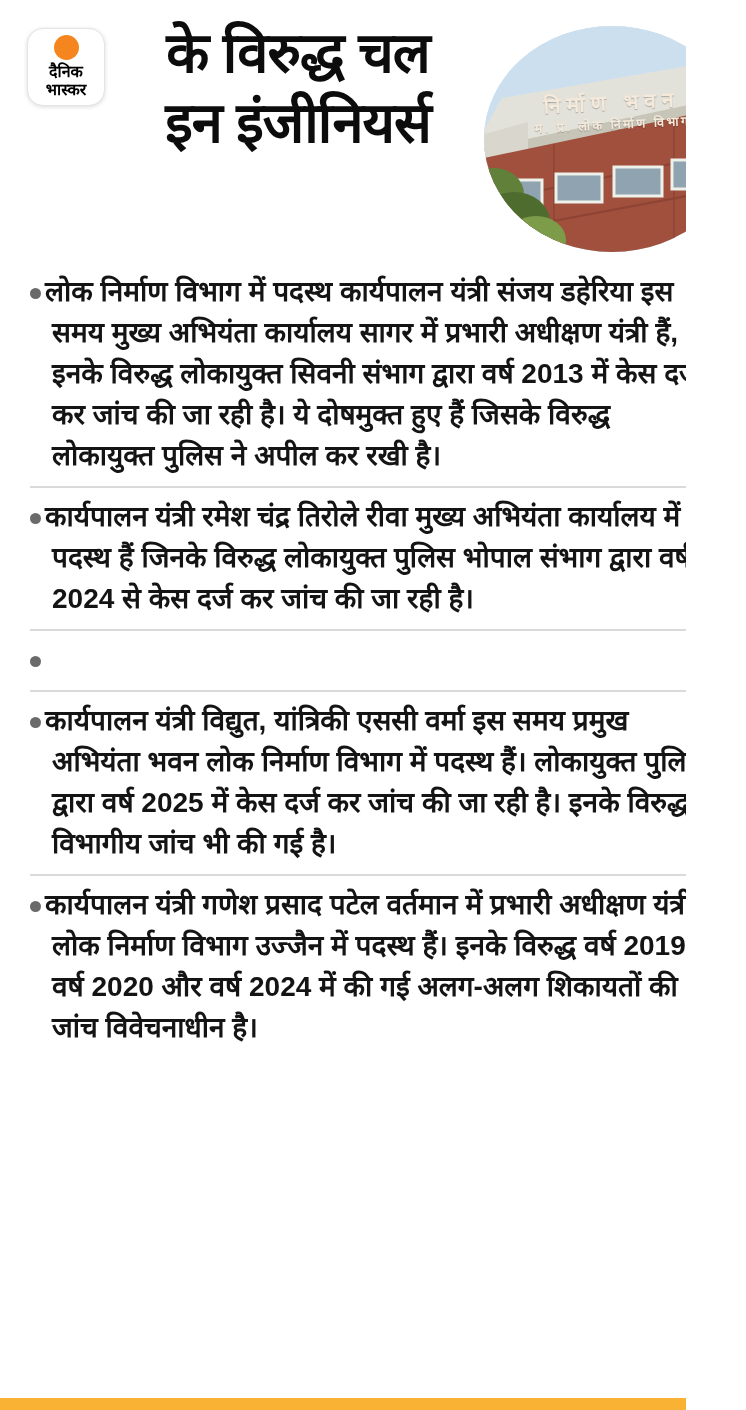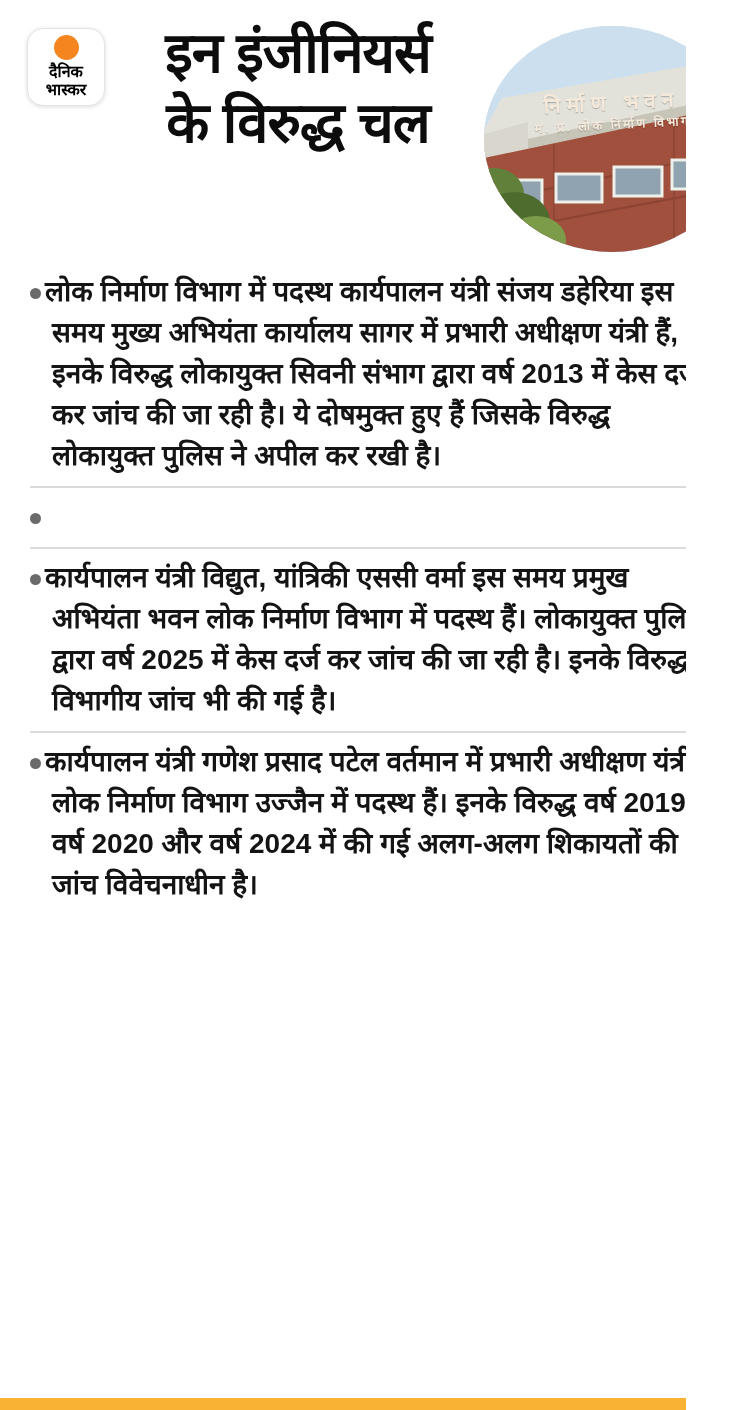--- a/index.html
+++ b/index.html
@@ -99,22 +99,22 @@
 
     <div class="logo">
       <span class="logo-sun"></span>
       <span class="logo-text">
         <span>दैनिक</span><br>
         <span>भास्कर</span>
       </span>
     </div>
 
     <div class="headline">
+      <div>के विरुद्ध चल</div>
       <div>इन इंजीनियर्स</div>
-      <div>के विरुद्ध चल</div>
     </div>
 
     <div class="photo">
       <svg viewBox="0 0 256 226" aria-hidden="true">
 
         <rect x="0" y="0" width="256" height="226" fill="#ccdfee"></rect>
 
         <polygon points="0,104 18,72 238,34 256,52 256,72 0,126" fill="#e3e2da"></polygon>
         <polygon points="0,122 256,68 256,82 0,134" fill="#c7c4b8"></polygon>
 
@@ -151,20 +151,21 @@
       </svg>
       <div class="photo-sign">
         <div class="l1">निर्माण भवन</div>
         <div class="l2">म. प्र. लोक निर्माण विभाग</div>
       </div>
     </div>
   </div>
 
   <ul class="bullets">
     <li><span class="dot"></span><span>लोक निर्माण विभाग में पदस्थ कार्यपालन यंत्री संजय डहेरिया इस समय मुख्य अभियंता कार्यालय सागर में प्रभारी अधीक्षण यंत्री हैं, इनके विरुद्ध लोकायुक्त सिवनी संभाग द्वारा वर्ष 2013 में केस दर्ज कर जांच की जा रही है। ये दोषमुक्त हुए हैं जिसके विरुद्ध लोकायुक्त पुलिस ने अपील कर रखी है।</span></li>
+    <li><span class="dot"></span><span>कार्यपालन यंत्री रमेश चंद्र तिरोले रीवा मुख्य अभियंता कार्यालय में पदस्थ हैं जिनके विरुद्ध लोकायुक्त पुलिस भोपाल संभाग द्वारा वर्ष 2024 से केस दर्ज कर जांच की जा रही है।</span></li>
     <li><span class="dot"></span></li>
     <li><span class="dot"></span><span>कार्यपालन यंत्री विद्युत, यांत्रिकी एससी वर्मा इस समय प्रमुख अभियंता भवन लोक निर्माण विभाग में पदस्थ हैं। लोकायुक्त पुलिस द्वारा वर्ष 2025 में केस दर्ज कर जांच की जा रही है। इनके विरुद्ध विभागीय जांच भी की गई है।</span></li>
     <li><span class="dot"></span><span>कार्यपालन यंत्री गणेश प्रसाद पटेल वर्तमान में प्रभारी अधीक्षण यंत्री लोक निर्माण विभाग उज्जैन में पदस्थ हैं। इनके विरुद्ध वर्ष 2019, वर्ष 2020 और वर्ष 2024 में की गई अलग-अलग शिकायतों की जांच विवेचनाधीन है।</span></li>
   </ul>
 
   <div class="accent-bar"></div>
 
 </div>
 
 </body></html>

